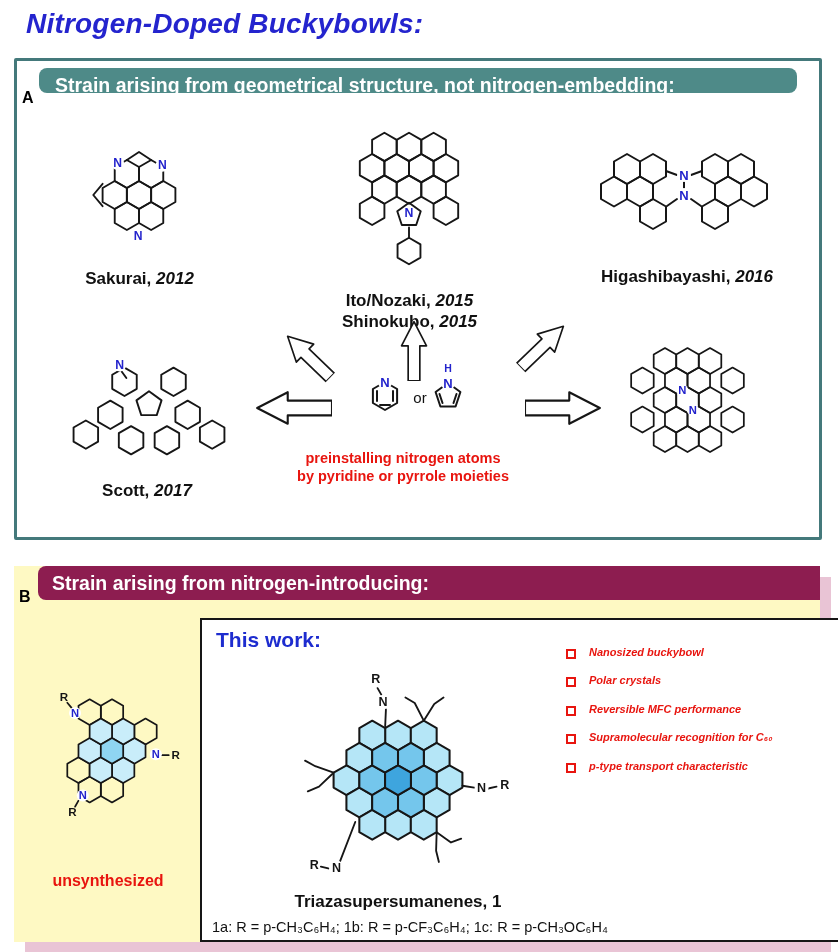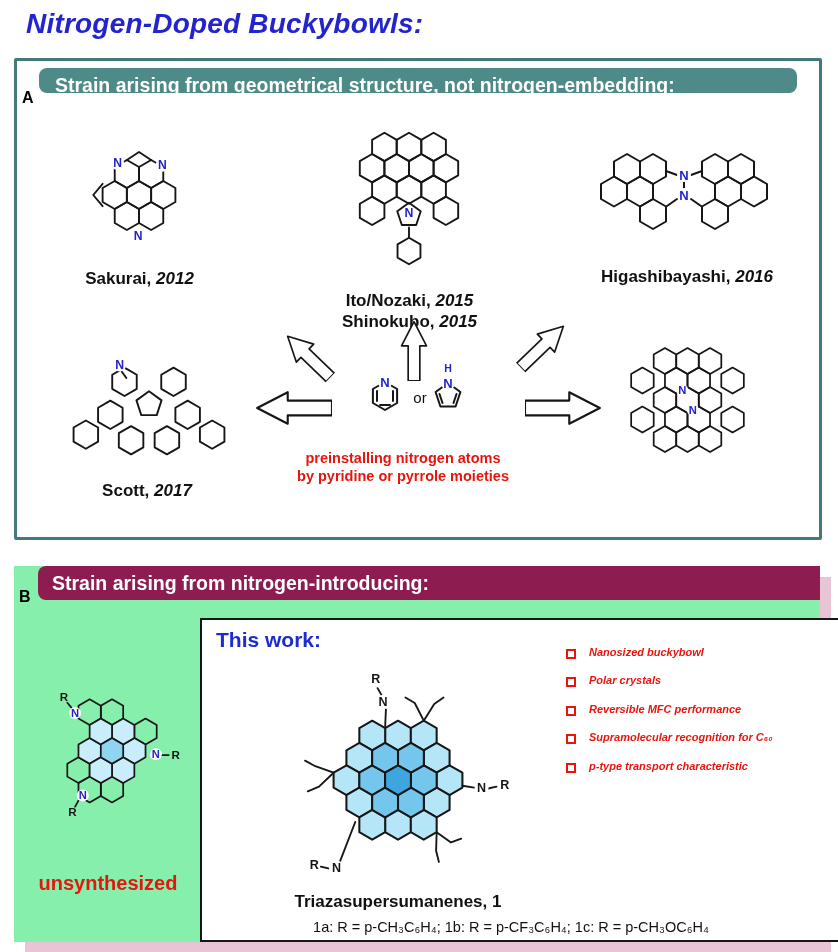--- a/index.html
+++ b/index.html
@@ -26,30 +26,30 @@
   .cap{position:absolute;text-align:center;font-weight:bold;font-size:17px;color:#111;white-space:nowrap}
   .cap .yr{font-style:italic}
   .rednote{position:absolute;left:266px;top:388px;width:240px;text-align:center;color:#e8150f;font-weight:bold;font-size:14.5px;line-height:1.25}
   .approach{position:absolute;left:266px;top:438px;width:240px;text-align:center;color:#111;font-weight:bold;font-style:italic;font-size:18px}
   .orlbl{position:absolute;left:388px;top:328px;width:30px;text-align:center;font-size:15px;color:#111}
 
   .arrow{position:absolute}
   .arrow polygon{fill:#fff;stroke:#161616;stroke-width:2;stroke-linejoin:round}
 
   
-  .panelB{position:absolute;left:14px;top:566px;width:806px;height:376px;background:#86efac;box-shadow:11px 11px 0 #e9c4d5}
+  .panelB{position:absolute;left:14px;top:566px;width:806px;height:376px;background:#fef9c3;box-shadow:11px 11px 0 #e9c4d5}
   .panelB-hdr{position:absolute;left:24px;top:0;width:782px;height:34px;background:#8d1d50;border-radius:8px 0 0 8px;color:#fff;font-size:19.5px;font-weight:bold;line-height:34px;padding-left:14px;white-space:nowrap}
   .twbox{position:absolute;left:186px;top:52px;width:654px;height:324px;border:2.5px solid #161616;background:#fff}
   .thiswork{position:absolute;left:14px;top:8px;color:#1d2ccf;font-size:21px;font-weight:bold}
-  .unsyn{position:absolute;left:0;top:306px;width:188px;text-align:center;color:#e8150f;font-weight:bold;font-size:20px}
+  .unsyn{position:absolute;left:0;top:306px;width:188px;text-align:center;color:#e8150f;font-weight:bold;font-size:16px}
   .features{position:absolute;left:364px;top:26px;width:248px}
   .feat{position:relative;padding-left:23px;margin-bottom:15px;color:#e8150f;font-weight:bold;font-style:italic;font-size:11px;line-height:1.22}
   .feat .sq{position:absolute;left:0;top:3px;width:10px;height:10px;border:2.5px solid #e8150f;background:#fff}
   .cmpd{position:absolute;left:28px;top:272px;width:336px;text-align:center;font-weight:bold;font-size:17px;color:#111}
-  .subst{position:absolute;left:10px;top:299px;width:598px;text-align:center;font-size:14.5px;color:#111}
+  .subst{position:absolute;left:10px;top:299px;width:598px;font-size:14.5px;color:#111}
 </style>
 </head>
 <body>
 
 <div class="page">
 
   <h1 class="fig-title">Nitrogen-Doped Buckybowls:</h1>
 
   <section class="panelA">
     <div class="panelA-hdr">Strain arising from geometrical structure, not nitrogen-embedding:</div>

